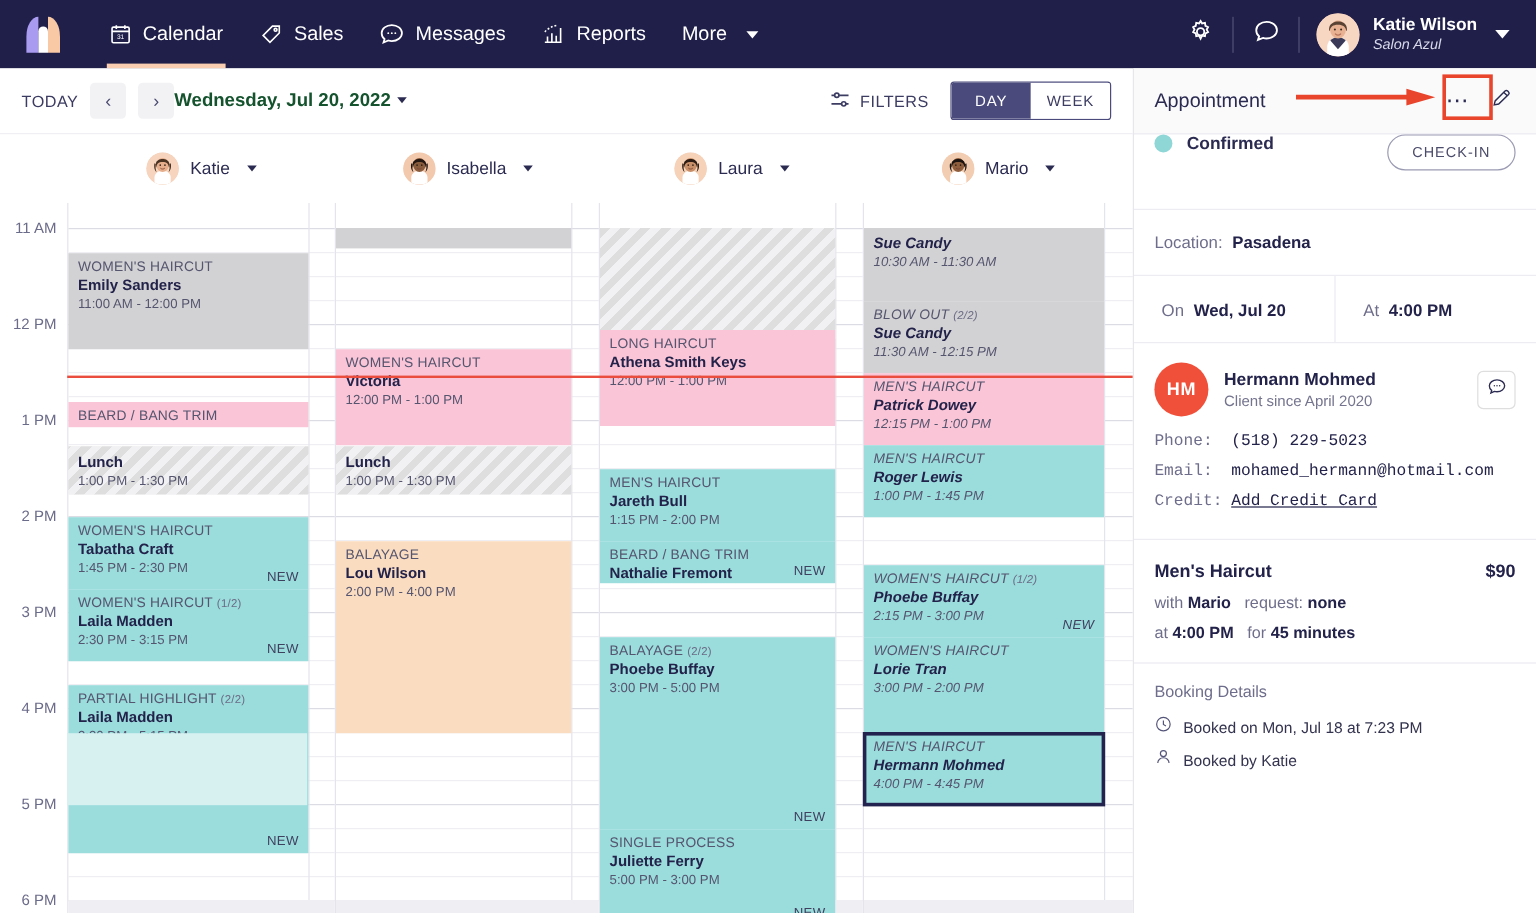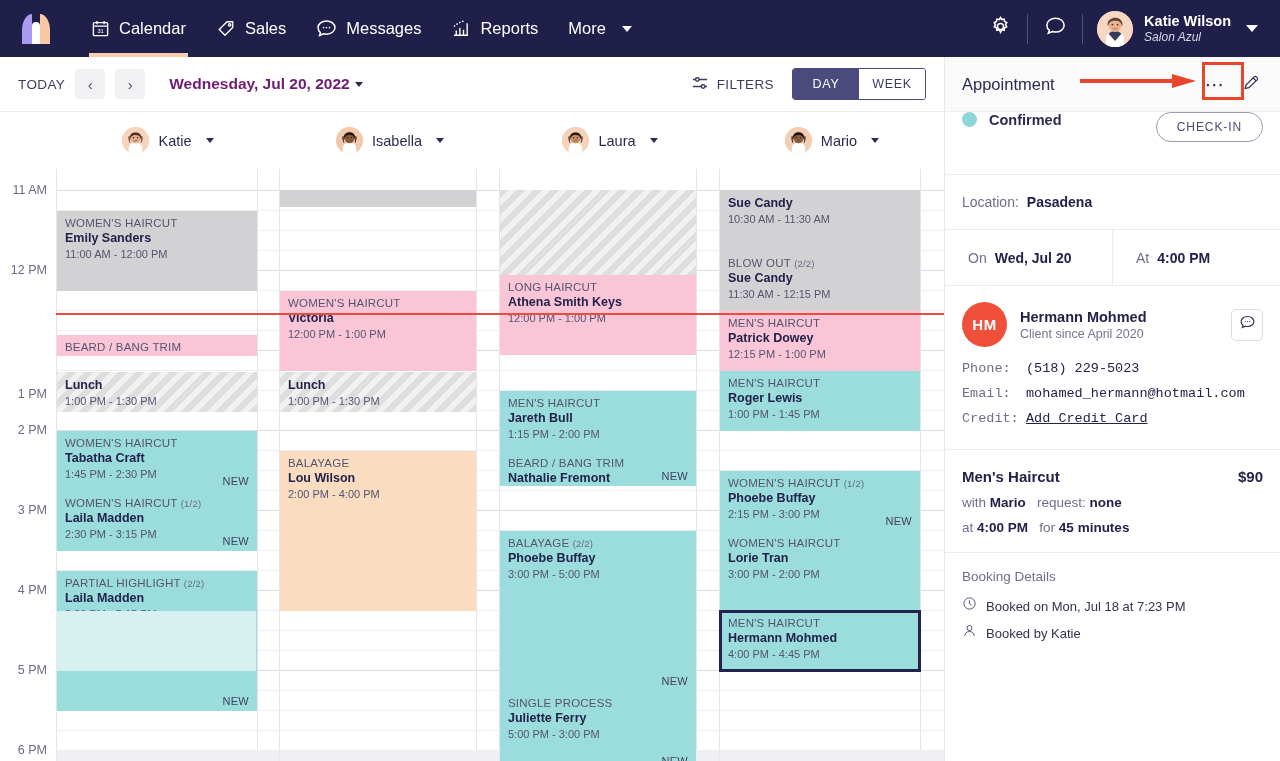--- a/index.html
+++ b/index.html
@@ -41,21 +41,21 @@
   
   .toolbar{
     position:absolute; left:0; top:57px; width:944px; height:55px;
     background:#fff; display:flex; align-items:center; border-bottom:1px solid #ececf2;
   }
   .today{ font-size:13.5px; letter-spacing:.4px; color:#3c3c63; margin-left:18px; cursor:pointer;}
   .navbtn{
     width:30px;height:30px;margin-left:10px;background:#f2f2f5;border-radius:4px;
     display:flex;align-items:center;justify-content:center;cursor:pointer;color:#4a4a70;font-size:15px;
   }
-  .datelbl{ margin-left:24px; font-size:15.5px; font-weight:bold; color:#701a75; cursor:pointer;}
+  .datelbl{ font-size:15.5px; font-weight:bold; color:#14532d; cursor:pointer;}
   .smcaret{ display:inline-block;width:0;height:0;border-left:4px solid transparent;border-right:4px solid transparent;border-top:5px solid #2b2b52;margin-left:5px;vertical-align:2px;}
   .filters{ margin-left:auto; display:flex;align-items:center;gap:8px;font-size:13.5px;letter-spacing:.4px;color:#3c3c63;cursor:pointer;}
   .dwtoggle{ display:flex; margin-left:18px; margin-right:18px; border:1px solid #4a4a7d; border-radius:3px; overflow:hidden;}
   .dwtoggle div{ width:66px;height:30px;display:flex;align-items:center;justify-content:center;font-size:12.5px;letter-spacing:.7px;cursor:pointer;}
   .dw-on{ background:#4a4a7d; color:#fff;}
   .dw-off{ background:#fff; color:#3c3c63;}
 
   
   .staffhdr{ position:absolute; left:0; top:112px; width:944px; height:57px; background:#fff; display:flex;}
   .staffcell{ display:flex; align-items:center; justify-content:center; gap:9px; font-size:14.5px; color:#2b2b52; cursor:pointer;}
@@ -311,21 +311,21 @@
   </svg></span>
       <span>Mario</span>
       <span class="smcaret"></span>
     </div>
   </div>
 
 <div class="calwrap">
   <div class="gutter" id="gutter">
       <div class="hlabel" style="top: 21px;">11 AM</div>
       <div class="hlabel" style="top: 101px;">12 PM</div>
-      <div class="hlabel" style="top: 181px; margin-top: 44px;">1 PM</div>
+      <div class="hlabel" style="top: 181px;">1 PM</div>
       <div class="hlabel" style="top: 261px;">2 PM</div>
       <div class="hlabel" style="top: 341px;">3 PM</div>
       <div class="hlabel" style="top: 421px;">4 PM</div>
       <div class="hlabel" style="top: 501px;">5 PM</div>
       <div class="hlabel" style="top: 581px;">6 PM</div>
     </div>
   <div class="grid" id="grid">
       <div class="col" style="left: 0px; width: 224px;">
         <div class="hline" style="top: 21px;"></div>
         <div class="qline" style="top: 41px;"></div>
@@ -491,21 +491,21 @@
           <div class="etime">3:00 PM - 5:00 PM</div>
           <div class="newtag">NEW</div>
         </div>
         <div class="ev c-teal" style="left: 0px; width: 196px; top: 522px; height: 80px;">
           <div class="etype">SINGLE PROCESS</div>
           <div class="ename">Juliette Ferry</div>
           <div class="etime">5:00 PM - 3:00 PM</div>
           <div class="newtag">NEW</div>
         </div>
       </div>
-      <div class="col" style="left: 664px; width: 236px;">
+      <div class="col" style="left: 664px; width: 236px; font-style: italic;">
         <div class="hline" style="top: 21px;"></div>
         <div class="qline" style="top: 41px;"></div>
         <div class="qline" style="top: 61px;"></div>
         <div class="qline" style="top: 81px;"></div>
         <div class="hline" style="top: 101px;"></div>
         <div class="qline" style="top: 121px;"></div>
         <div class="qline" style="top: 141px;"></div>
         <div class="qline" style="top: 161px;"></div>
         <div class="hline" style="top: 181px;"></div>
         <div class="qline" style="top: 201px;"></div>

